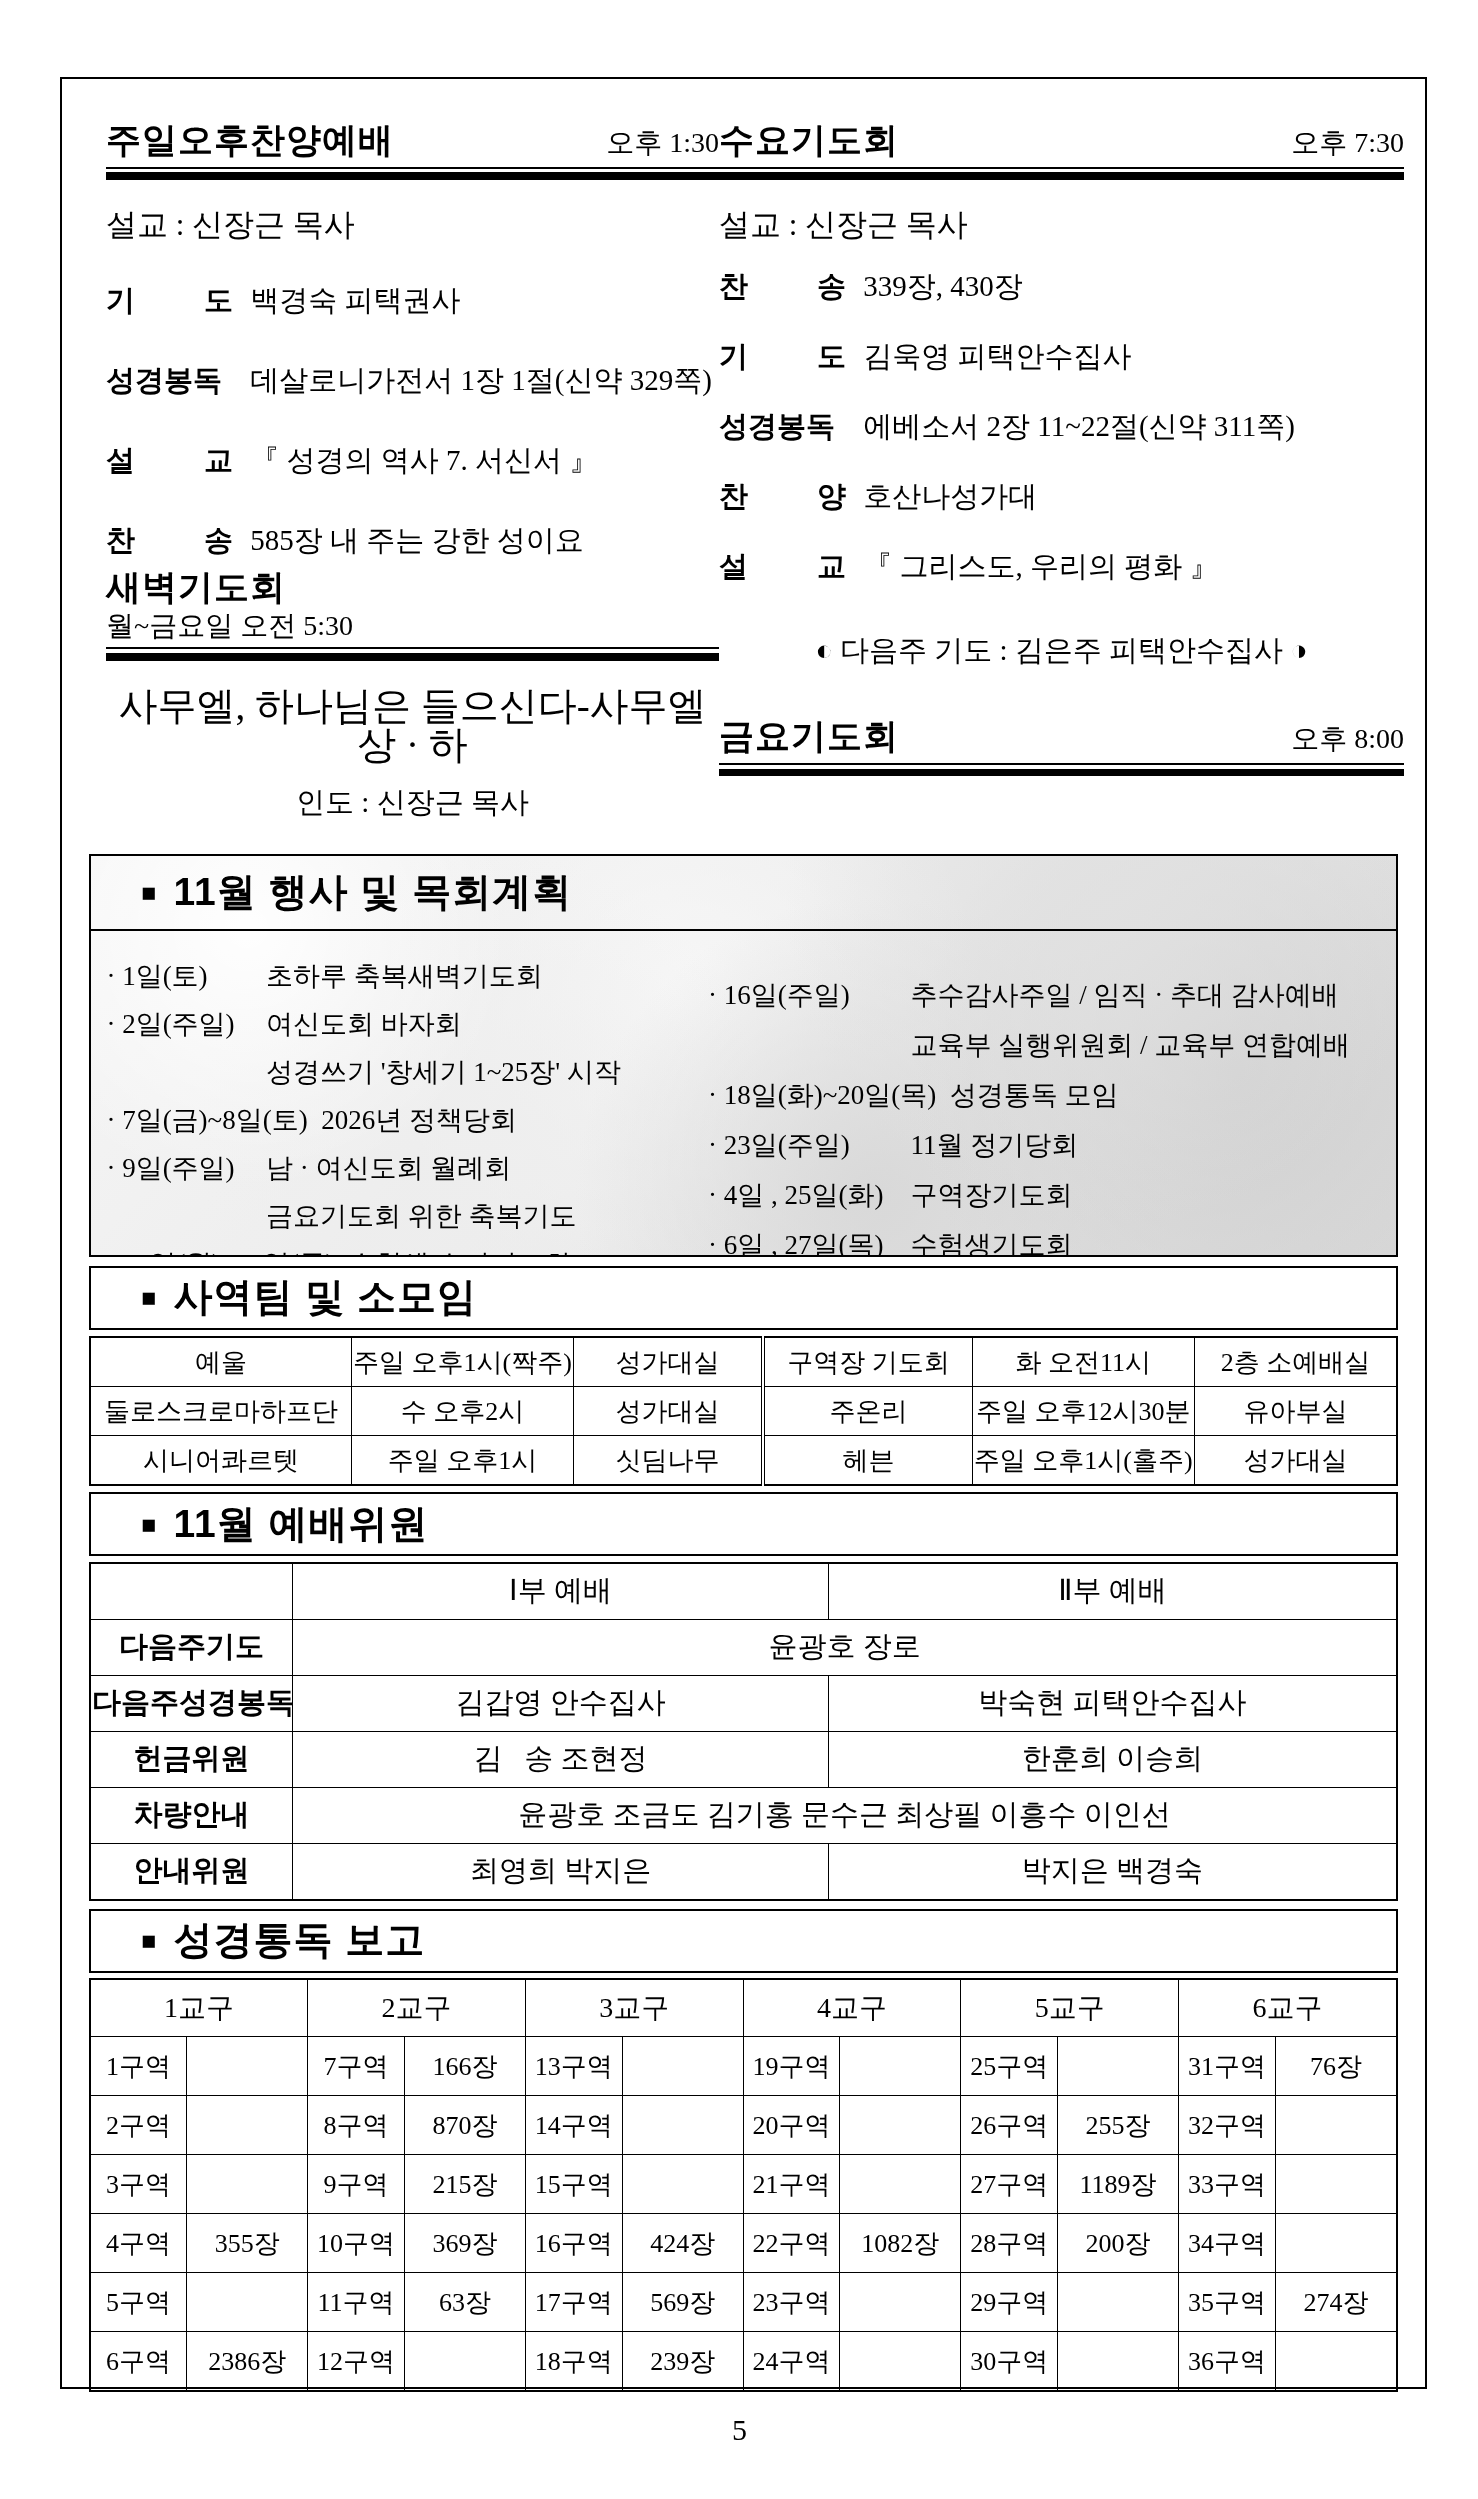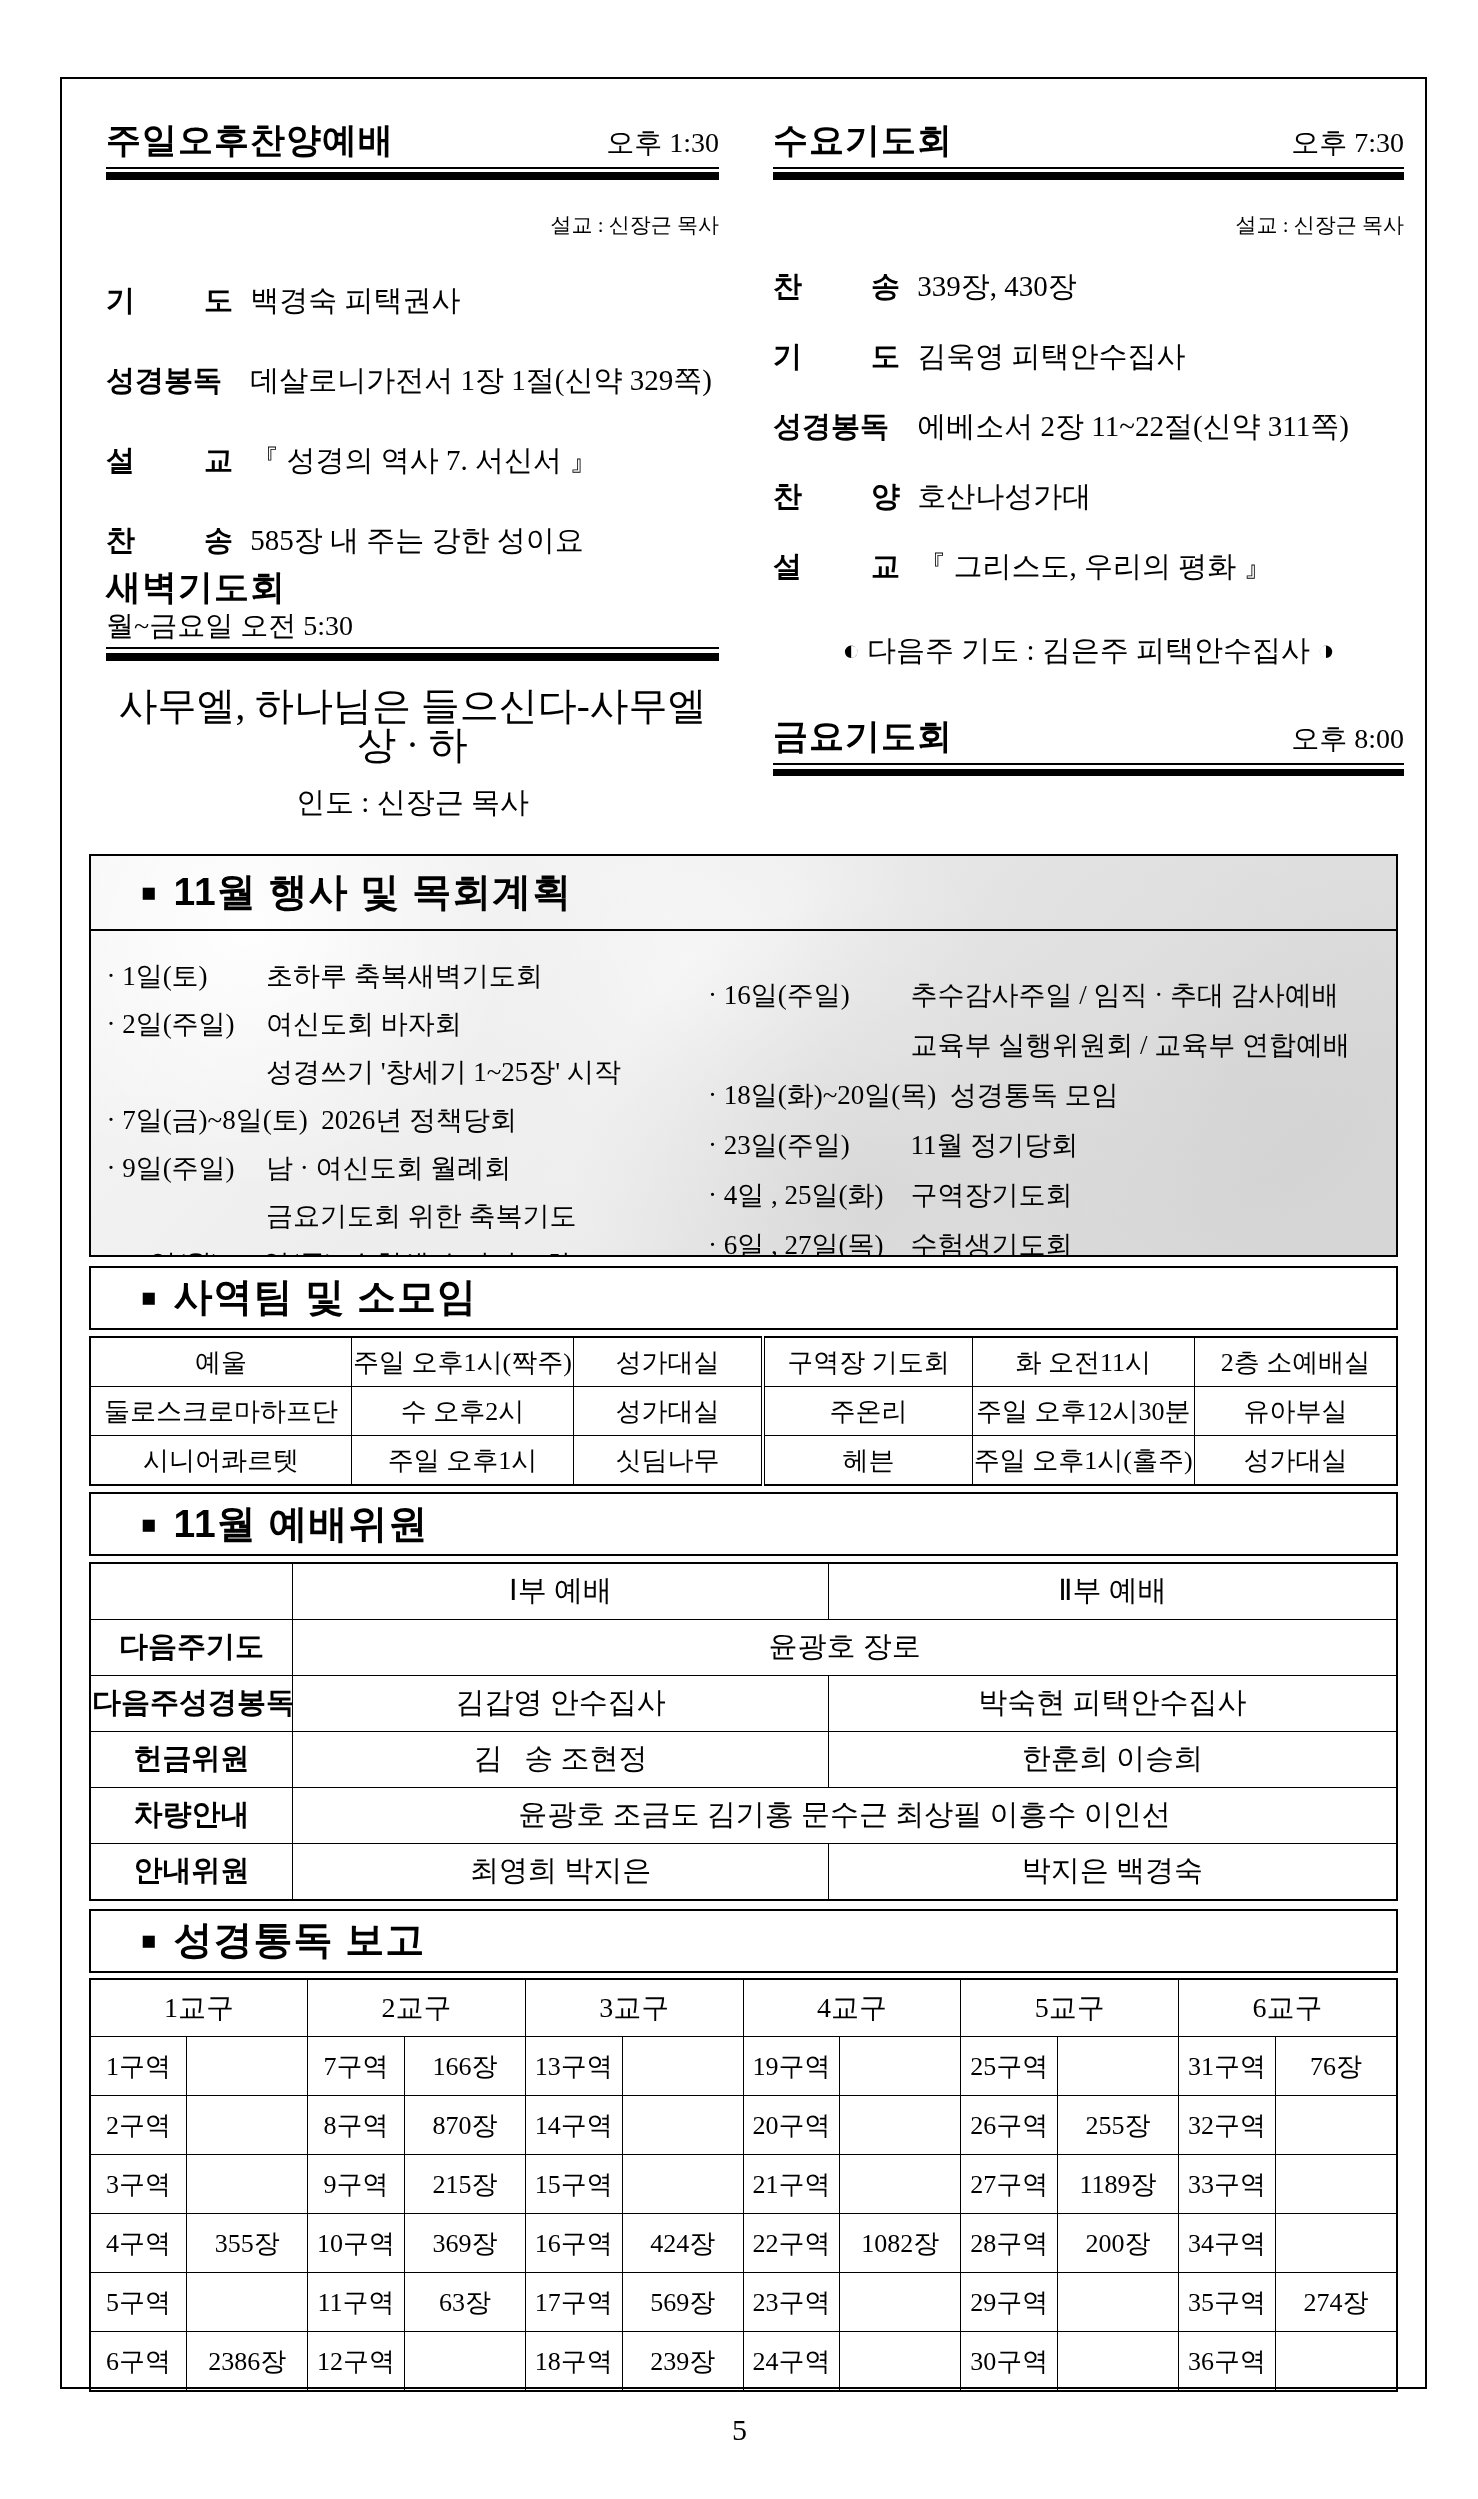--- a/index.html
+++ b/index.html
@@ -1,29 +1,29 @@
 <!DOCTYPE html>
 <html><head>
 <meta charset="utf-8">
 <style>
   html,body{margin:0;padding:0;}
   body{width:1479px;height:2500px;background:#fff;position:relative;color:#000;
        font-family:"Liberation Serif",serif;}
   .outer{position:absolute;left:60px;top:77px;width:1367px;height:2312px;
          border:2.9px solid #000;box-sizing:border-box;}
   
-  .top{display:flex;height:775px;box-sizing:border-box;padding:39px 21px 0 44px;gap:54px;}
+  .top{display:flex;height:775px;box-sizing:border-box;padding:39px 21px 0 44px;}
   .colL{width:613px;flex:none;}
   .colR{flex:1;}
   .sec-head{display:flex;justify-content:space-between;align-items:baseline;}
   .sec-title{font:700 35px/1.25 "Liberation Sans",sans-serif;letter-spacing:1px;}
   .sec-time{font:400 28px/1.2 "Liberation Serif",serif;}
   .drule{border-top:2.9px solid #000;margin-top:4.8px;}
   .drule::after{content:"";display:block;height:7.7px;background:#000;margin-top:3.9px;}
-  .preacher{margin:25px 0 12px;text-align:right;font-size:21px;line-height:40px;}
+  .preacher{margin:25px 0 12px;font-size:31px;line-height:40px;}
   .svc{margin-top:35px;line-height:40px;white-space:nowrap;}
   .colR .svc{margin-top:25px;}
   .svc-label{display:inline-block;width:127px;text-align:justify;text-align-last:justify;
              font:700 29px/40px "Liberation Sans",sans-serif;vertical-align:top;}
   .svc-val{font:400 29px/40px "Liberation Serif",serif;margin-left:17.3px;}
   .dawn-head{flex-direction:column;}
   .cline1{margin-top:25px;text-align:center;font-size:39px;line-height:39px;}
   .cline2{margin-top:19px;text-align:center;font-size:29px;line-height:39px;}
   .next-week{margin-top:40px;text-align:center;font-size:29px;line-height:39px;}
   .friday-head{margin-top:44px;}

